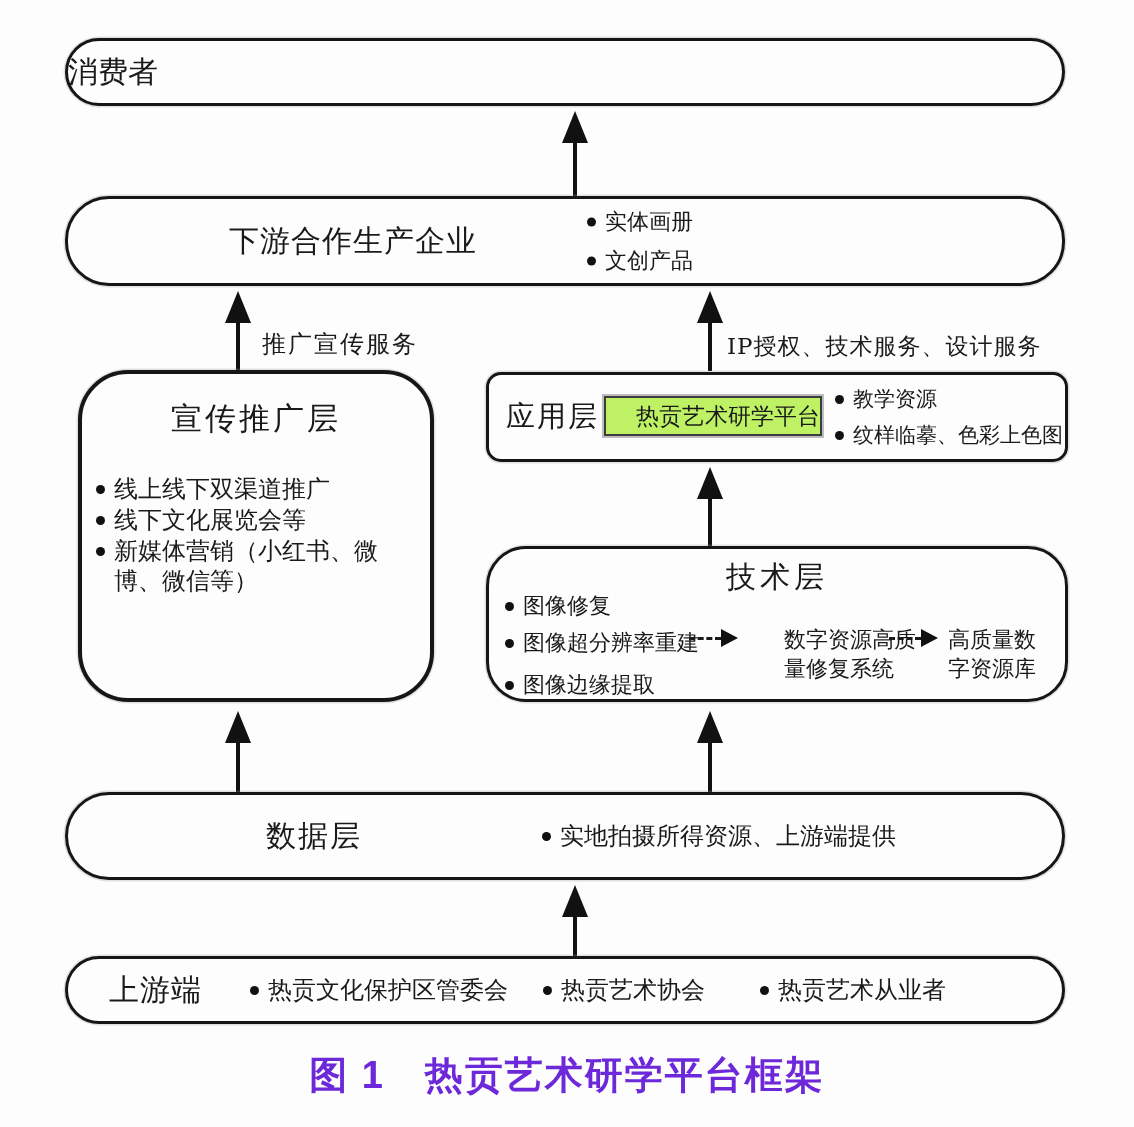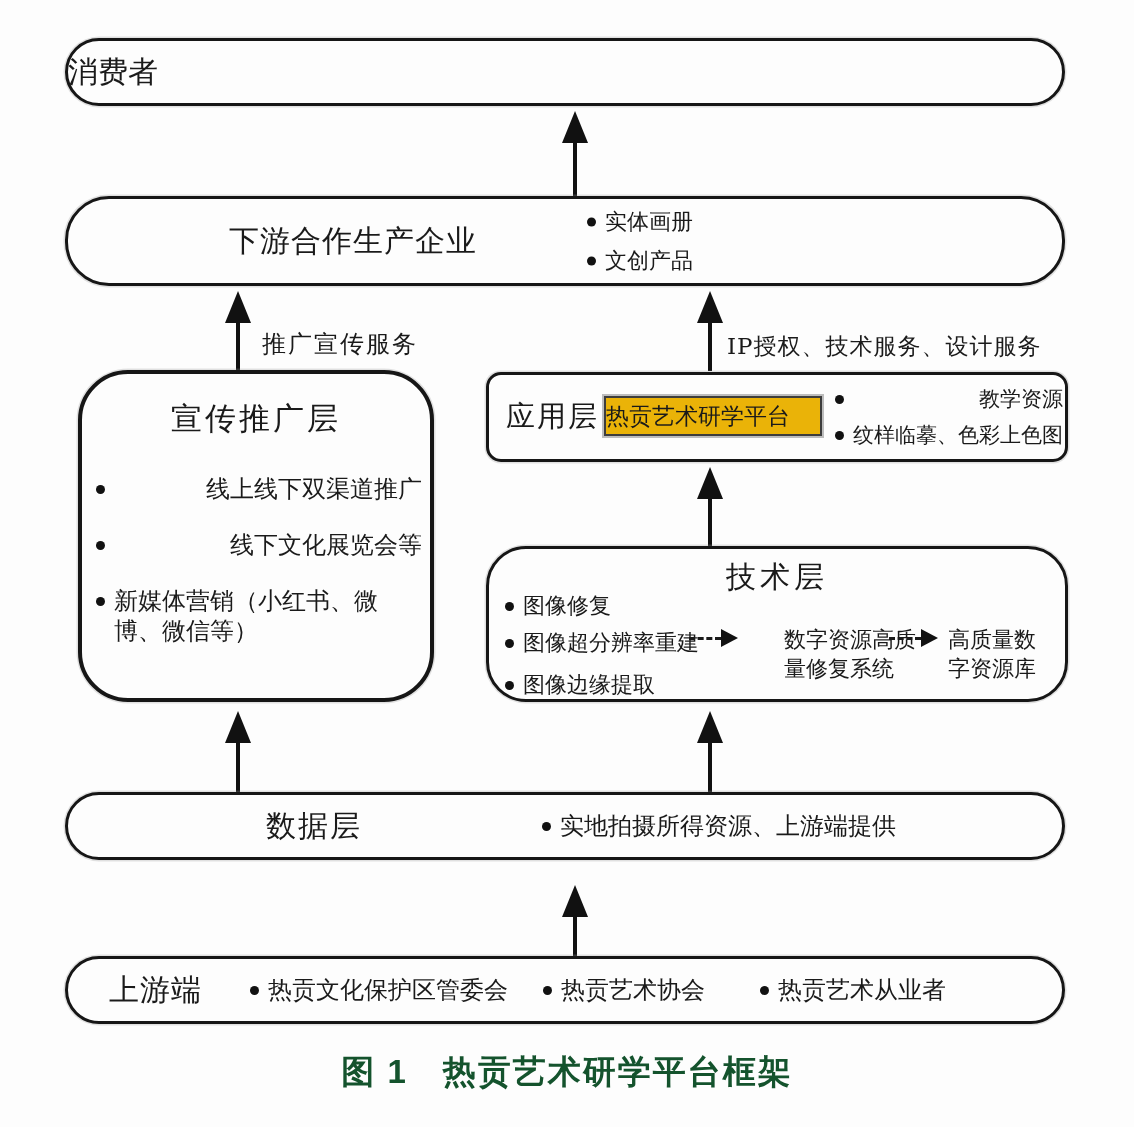--- a/index.html
+++ b/index.html
@@ -40,21 +40,21 @@
   }
   .dash-arrow .dashes { width:32px; border-top:3.5px dashed #1a1a1a; }
   .dash-arrow .head {
     width:0; height:0;
     border-top:9px solid transparent;
     border-bottom:9px solid transparent;
     border-left:17px solid #111;
   }
 
   
-  .brow { display:flex; align-items:center; gap:9px; white-space:nowrap;justify-content:space-between; }
+  .brow { display:flex; align-items:center; gap:9px; white-space:nowrap; }
   .brow.top { align-items:flex-start; }
   .dot { width:9px; height:9px; border-radius:50%; background:#111; flex:none; }
   .brow.top .dot { margin-top:11px; }
 
   
   #box-consumer { left:65px; top:38px; width:1000px; height:68px; border-radius:34px;
     display:flex; align-items:center; justify-content:flex-start; font-size:30px; }
 
   #box-downstream { left:65px; top:196px; width:1000px; height:90px; border-radius:44px; }
   #box-downstream .title { position:absolute; left:161px; top:0; height:100%;
@@ -62,59 +62,59 @@
   #box-downstream .bullets { position:absolute; left:519px; top:50%;
     transform:translateY(-50%); font-size:22px; display:flex; flex-direction:column; gap:9px; }
 
   .flow-label { position:absolute; white-space:nowrap; }
   #label-promo-service { left:262px; top:328px; font-size:24px; letter-spacing:2px; }
   #label-ip-service    { left:727px; top:331px; font-size:23px; letter-spacing:1px; }
 
   #box-promo { left:78px; top:370px; width:356px; height:332px; border-radius:50px; border-width:4px; }
   #box-promo .title { margin-top:24px; text-align:center; font-size:31px; letter-spacing:3px; }
   #box-promo .list { position:absolute; left:14px; right:8px; top:100px;
-    display:flex; flex-direction:column; gap:26px; font-size:24px; line-height:30px; }
+    display:flex; flex-direction:column; gap:1px; font-size:24px; line-height:30px; }
   #box-promo .list .text { white-space:normal; }
 
   #box-app { left:486px; top:372px; width:582px; height:90px; border-radius:15px; }
   #box-app .label { position:absolute; left:17px; top:50%; transform:translateY(-50%);
     font-size:29px; letter-spacing:2px; }
   #box-app .platform {
     position:absolute; left:115px; top:21px; width:218px; height:40px;
     border:2px solid #3d3d3d; outline:2px solid #bdbdbd; box-sizing:border-box;
-    display:flex; align-items:center; justify-content:flex-start; font-size:23px; background:#eab308; }
+    display:flex; align-items:center; justify-content:flex-end; font-size:23px; background:#bef264; }
   #box-app .bullets { position:absolute; left:346px; top:50%; transform:translateY(-50%);
     font-size:21px; display:flex; flex-direction:column; gap:8px; }
 
   #box-tech { left:486px; top:546px; width:582px; height:156px; border-radius:40px; }
   #box-tech .title { position:absolute; left:0; right:0; top:8px; text-align:center;
     font-size:30px; letter-spacing:4px; }
   #box-tech .li { position:absolute; left:16px; font-size:22px; }
   #box-tech .li1 { top:30px;margin-top:12px; } #box-tech .li2 { top:79px; } #box-tech .li3 { top:121px; }
   #box-tech .chain { position:absolute; font-size:22px; line-height:29px; }
   #box-tech .chain1 { left:251px; top:76px; width:138px;margin-left:44px; }
   #box-tech .chain2 { left:459px; top:76px; width:94px; }
   #box-tech .dash1 { left:200px; top:80px; }
   #box-tech .dash2 { left:400px; top:80px; }
 
-  #box-data { left:65px; top:792px; width:1000px; height:68px; border-radius:44px; }
+  #box-data { left:65px; top:792px; width:1000px; height:88px; border-radius:44px; }
   #box-data .title { position:absolute; left:198px; top:50%; transform:translateY(-50%);
     font-size:30px; letter-spacing:2px; }
   #box-data .bullet { position:absolute; left:474px; top:50%; transform:translateY(-50%);
     font-size:24px; }
 
   #box-upstream { left:65px; top:956px; width:1000px; height:68px; border-radius:34px; }
   #box-upstream .title { position:absolute; left:41px; top:50%; transform:translateY(-50%);
     font-size:30px; letter-spacing:1px; }
   #box-upstream .g { position:absolute; top:50%; transform:translateY(-50%); font-size:24px; }
   #box-upstream .g1 { left:182px; } #box-upstream .g2 { left:475px; } #box-upstream .g3 { left:692px; }
 
   #caption { position:absolute; left:0; right:0; top:1050px; text-align:center;
     font-family:"Liberation Sans", sans-serif; font-weight:bold;
-    font-size:33px; letter-spacing:2px; color:#14532d; }
+    font-size:38px; letter-spacing:2px; color:#6d28d9; }
 </style>
 </head>
 <body>
 
 <div id="canvas">
 
   <div class="pill" id="box-consumer">
     <span>消费者</span>
   </div>
 

